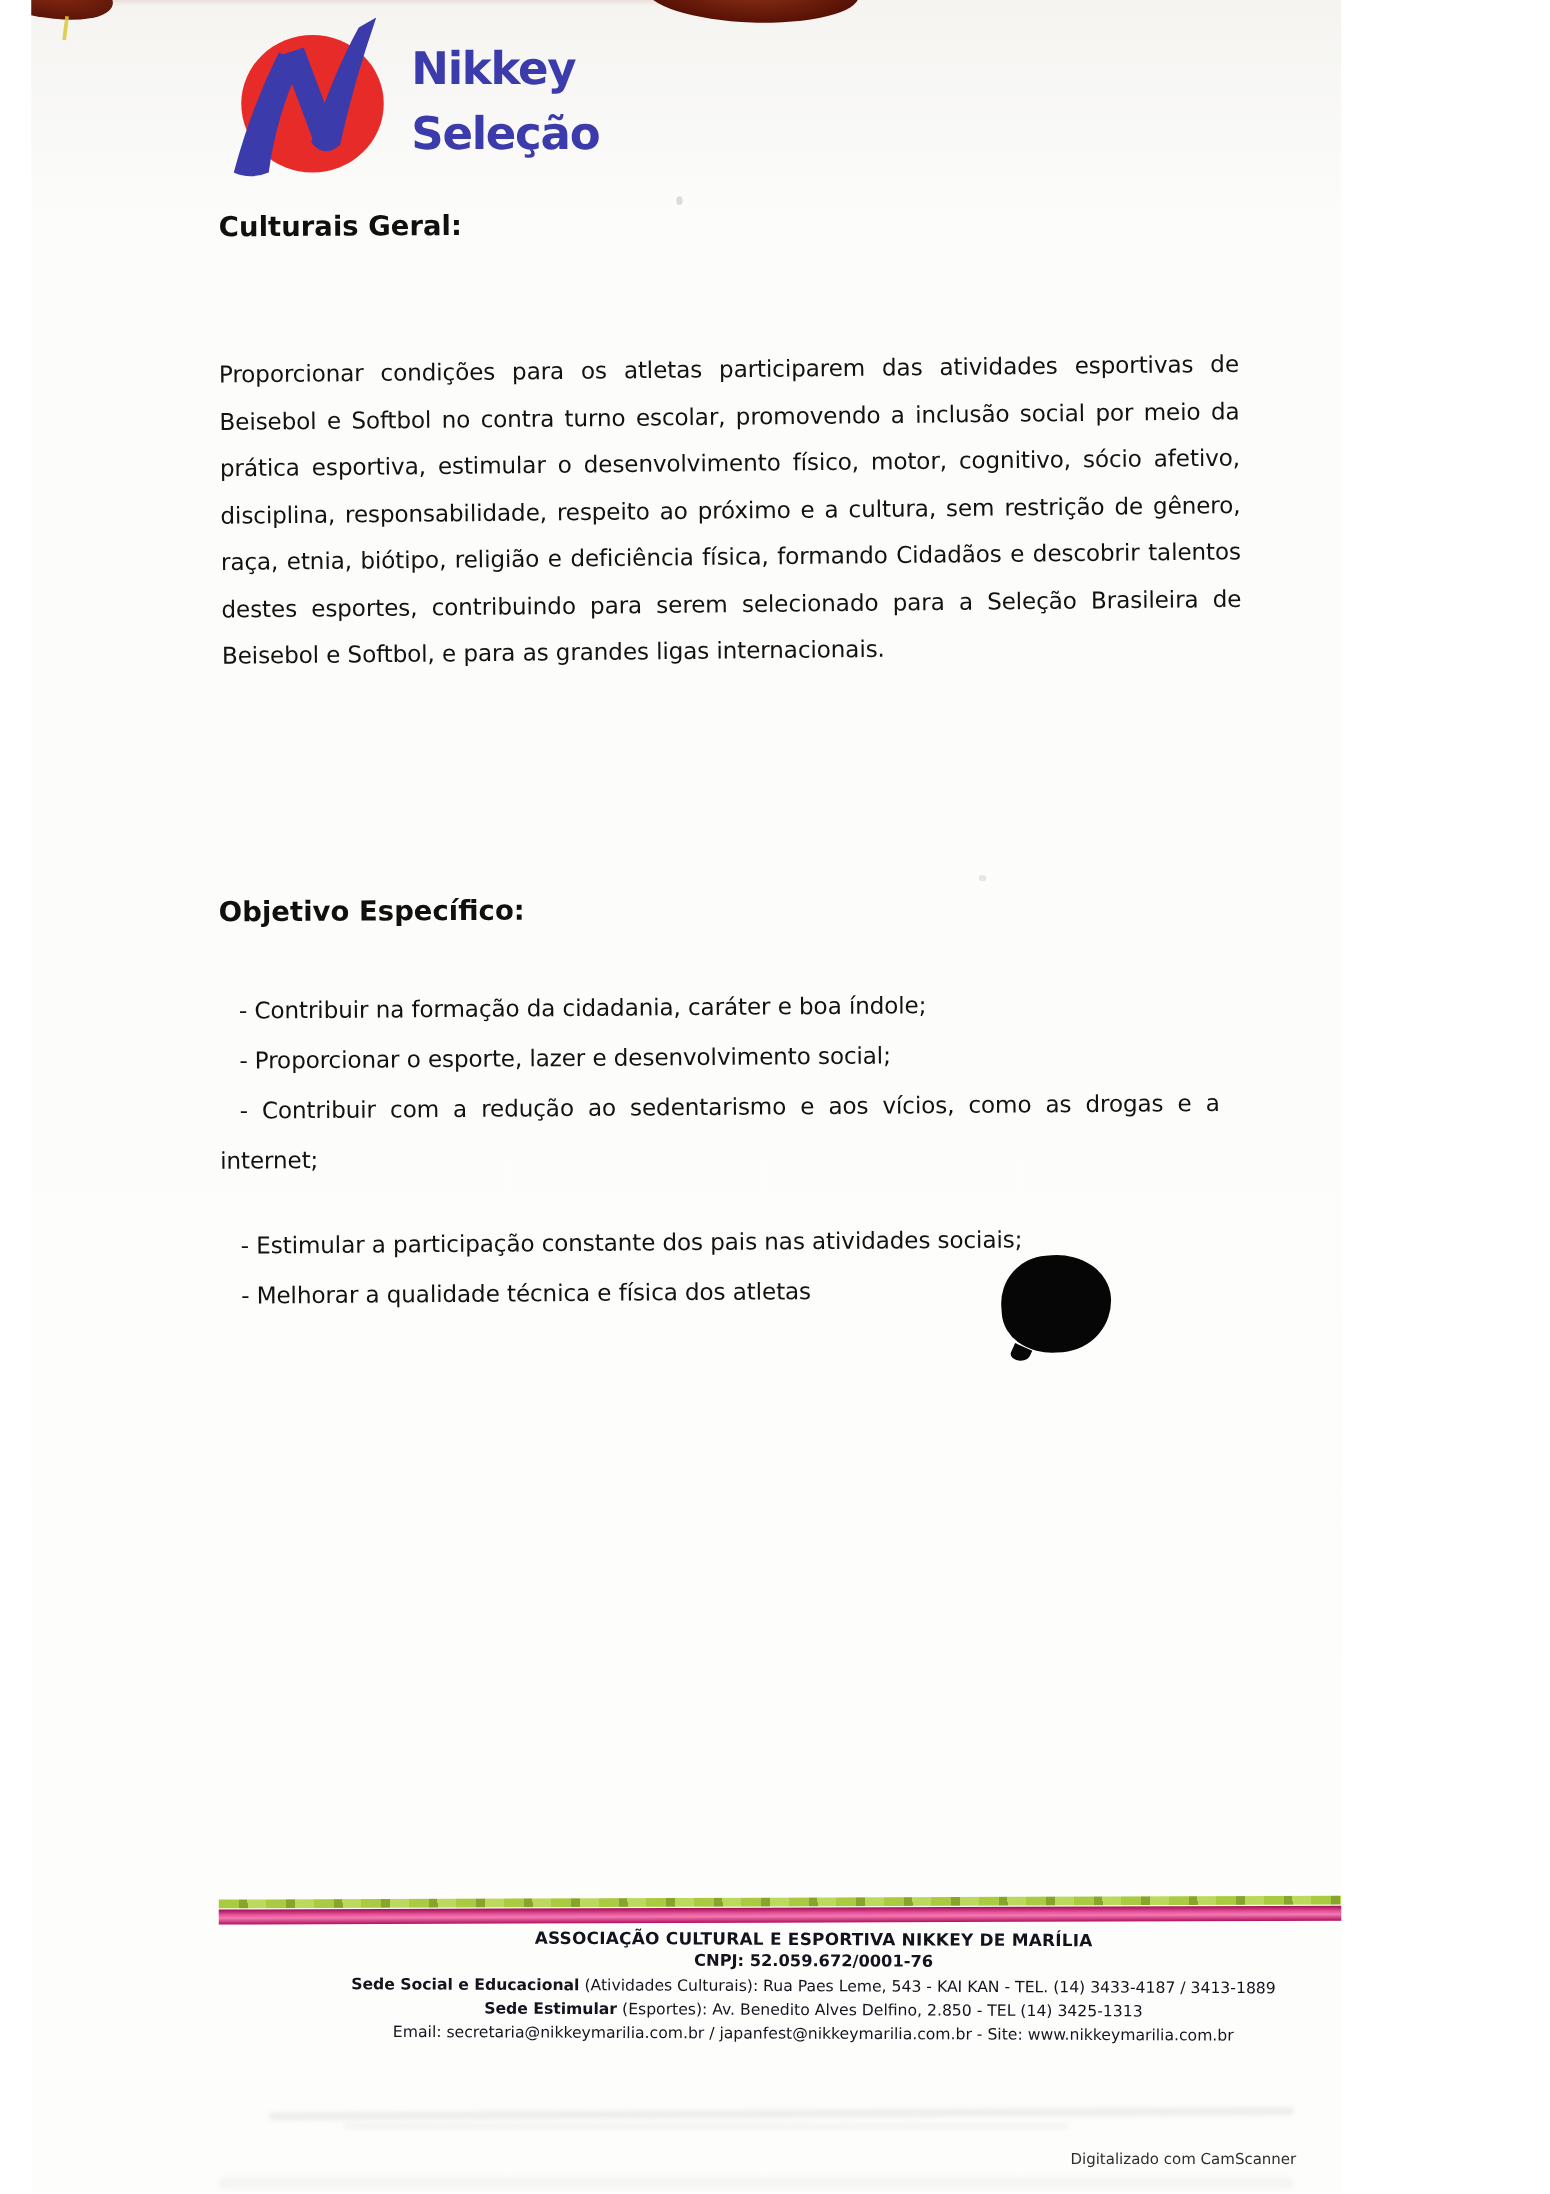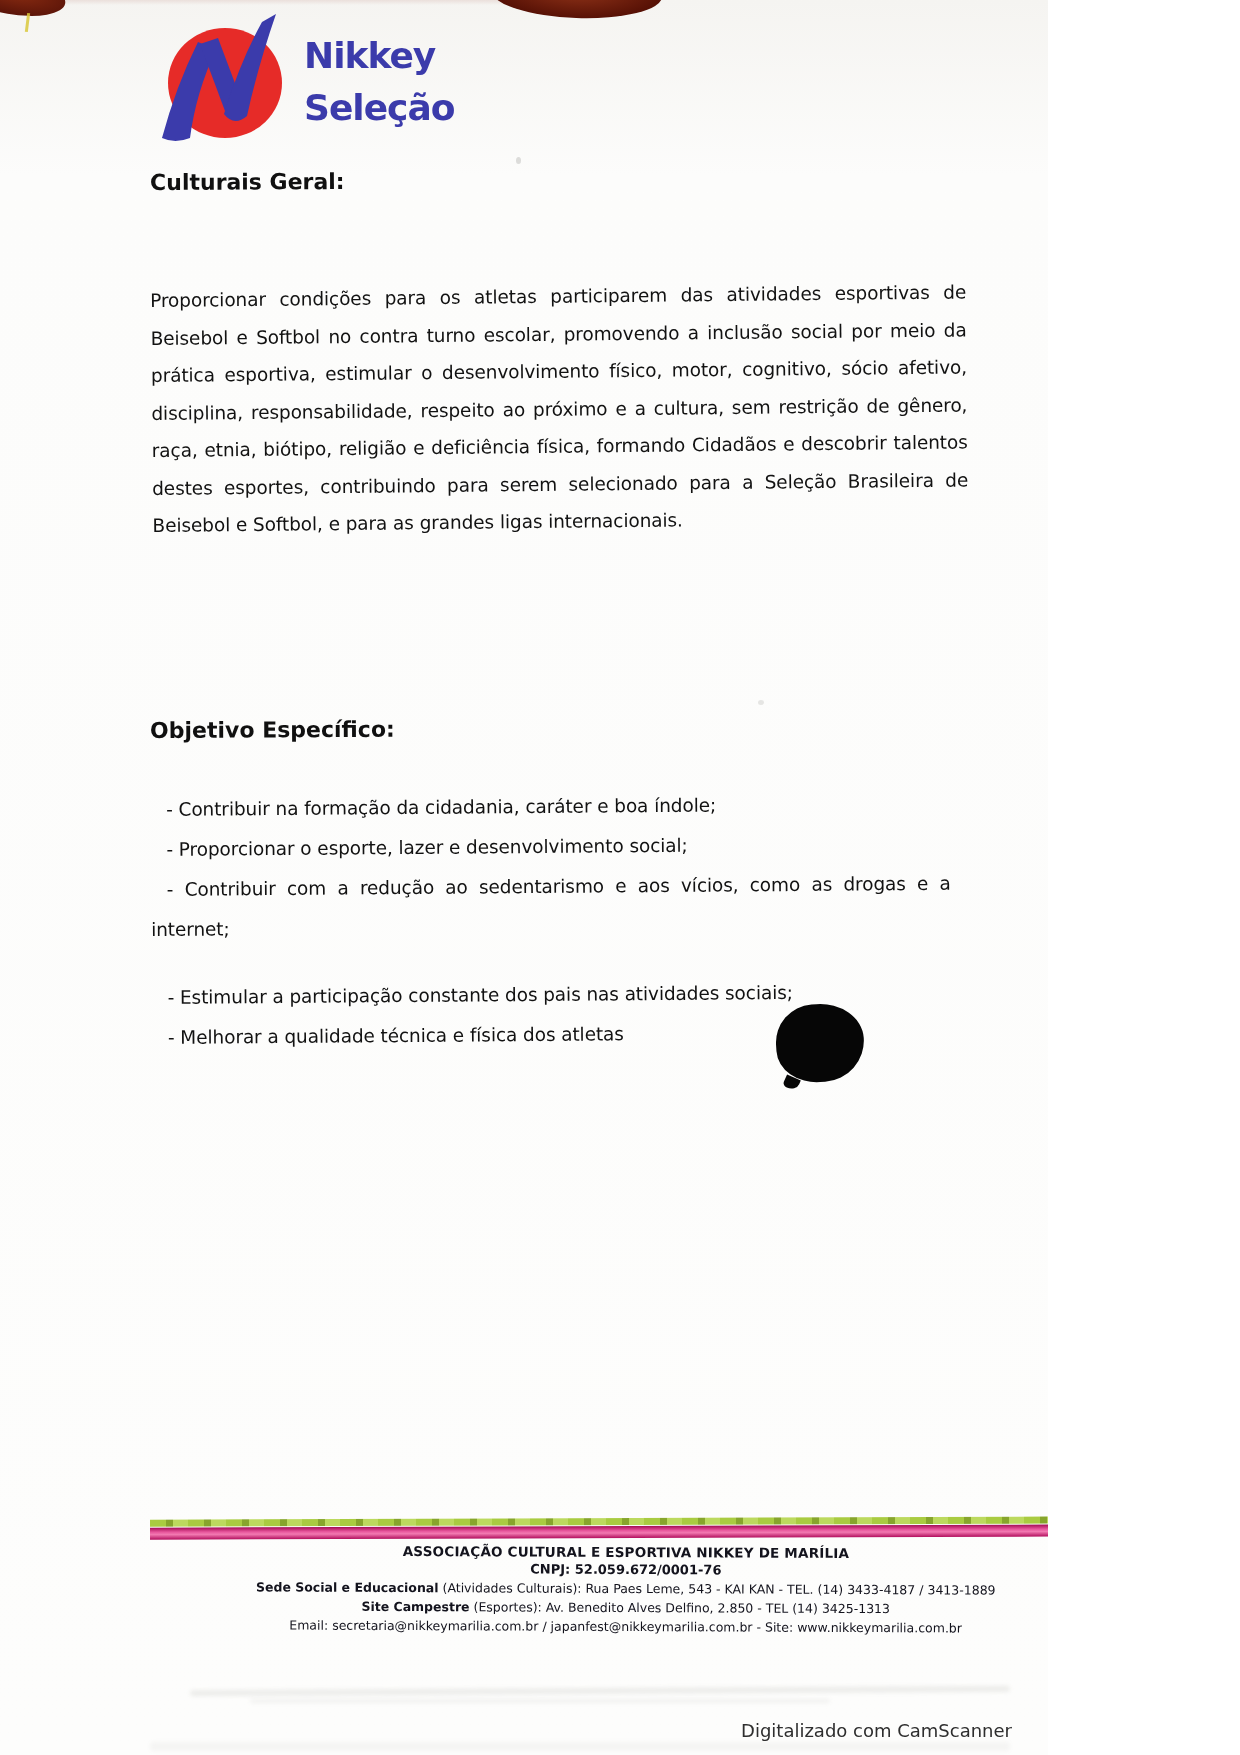--- a/index.html
+++ b/index.html
@@ -1,19 +1,19 @@
 <!DOCTYPE html>
 <html><head>
 <meta charset="utf-8">
 <style>
   html,body{margin:0;padding:0;background:#ffffff;}
   .page{
     position:relative;width:1048px;height:1755px;overflow:hidden;
     background:linear-gradient(180deg,#f5f4f1 0%,#fcfcfb 10%,#fdfdfc 100%);
-    font-family:"DejaVu Sans",sans-serif;color:#141414;
+    font-family:"DejaVu Sans",sans-serif;color:#141414;margin-left:25px;
   }
   
   .top-strip{position:absolute;left:0;top:0;width:560px;height:5px;
     background:linear-gradient(180deg,#e5d4cf,rgba(255,255,255,0));opacity:.65;}
   .arc{position:absolute;border-radius:50%;}
   .arc-left{left:-44px;top:-26px;width:110px;height:40px;
     background:radial-gradient(ellipse at 55% 45%,#8a2c12 0%,#5a1408 70%);transform:rotate(10deg);}
   .arc-right{left:492px;top:-30px;width:170px;height:48px;
     background:radial-gradient(ellipse at 50% 40%,#93351a 0%,#571105 72%);transform:rotate(2deg);}
   .yellow-tick{position:absolute;left:26px;top:13px;width:3px;height:19px;
@@ -60,21 +60,21 @@
   .footer{position:absolute;left:150px;top:1518px;width:952px;}
   .bar-green{height:7px;margin-bottom:1px;transform:rotate(-.2deg);
     background:repeating-linear-gradient(90deg,#a9cb41 0 16px,#87a52c 16px 23px,#bcd95e 23px 38px);}
   .bar-pink{height:12px;margin-bottom:6px;transform:rotate(-.2deg);
     background:linear-gradient(180deg,#a30c54 0%,#e8579d 38%,#f279b1 58%,#b20f5e 100%);}
   .f-text{transform:rotate(.25deg);transform-origin:50% 0;color:#13131d;text-align:center;}
   .f-org{font-weight:bold;font-size:13.5px;letter-spacing:.2px;}
   .f-cnpj{font-weight:bold;font-size:13px;margin-top:2px;}
   .f-line{font-size:12.5px;margin-top:4px;}
   .f-line b{font-weight:bold;}
-  .camscanner{position:absolute;right:36px;top:1720px;font-size:18px;color:#2e2e2e;}
+  .camscanner{position:absolute;right:36px;top:1720px;font-size:12px;color:#2e2e2e;}
 </style>
 </head>
 <body>
 
 <div class="page">
 
   <div class="top-strip"></div>
   <div class="arc arc-left"></div>
   <div class="arc arc-right"></div>
   <div class="yellow-tick"></div>
@@ -111,21 +111,21 @@
   <div class="redaction"></div>
   <div class="redaction-tail"></div>
 
   <div class="footer">
     <div class="bar-green"></div>
     <div class="bar-pink"></div>
     <div class="f-text">
       <div class="f-org">ASSOCIAÇÃO CULTURAL E ESPORTIVA NIKKEY DE MARÍLIA</div>
       <div class="f-cnpj">CNPJ: 52.059.672/0001-76</div>
       <div class="f-line"><b>Sede Social e Educacional</b><span> (Atividades Culturais): Rua Paes Leme, 543 - KAI KAN - TEL. (14) 3433-4187 / 3413-1889</span></div>
-      <div class="f-line"><b>Site Campestre</b><span> (Esportes): Av. Benedito Alves Delfino, 2.850 - TEL (14) 3425-1313</span></div>
+      <div class="f-line"><b>Sede Estimular</b><span> (Esportes): Av. Benedito Alves Delfino, 2.850 - TEL (14) 3425-1313</span></div>
       <div class="f-line">Email:  secretaria@nikkeymarilia.com.br   /   japanfest@nikkeymarilia.com.br    -   Site:  www.nikkeymarilia.com.br</div>
     </div>
   </div>
 
   <div class="smudge smudge-1"></div>
   <div class="smudge smudge-2"></div>
   <div class="smudge smudge-3"></div>
 
   <div class="camscanner">Digitalizado com CamScanner</div>
 

